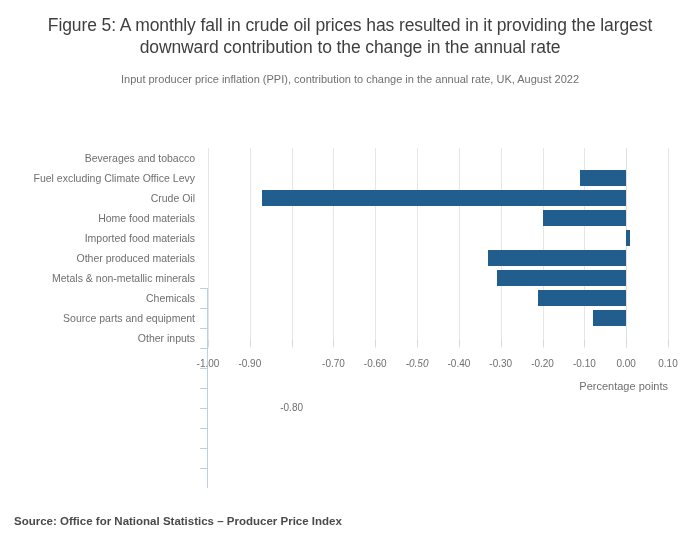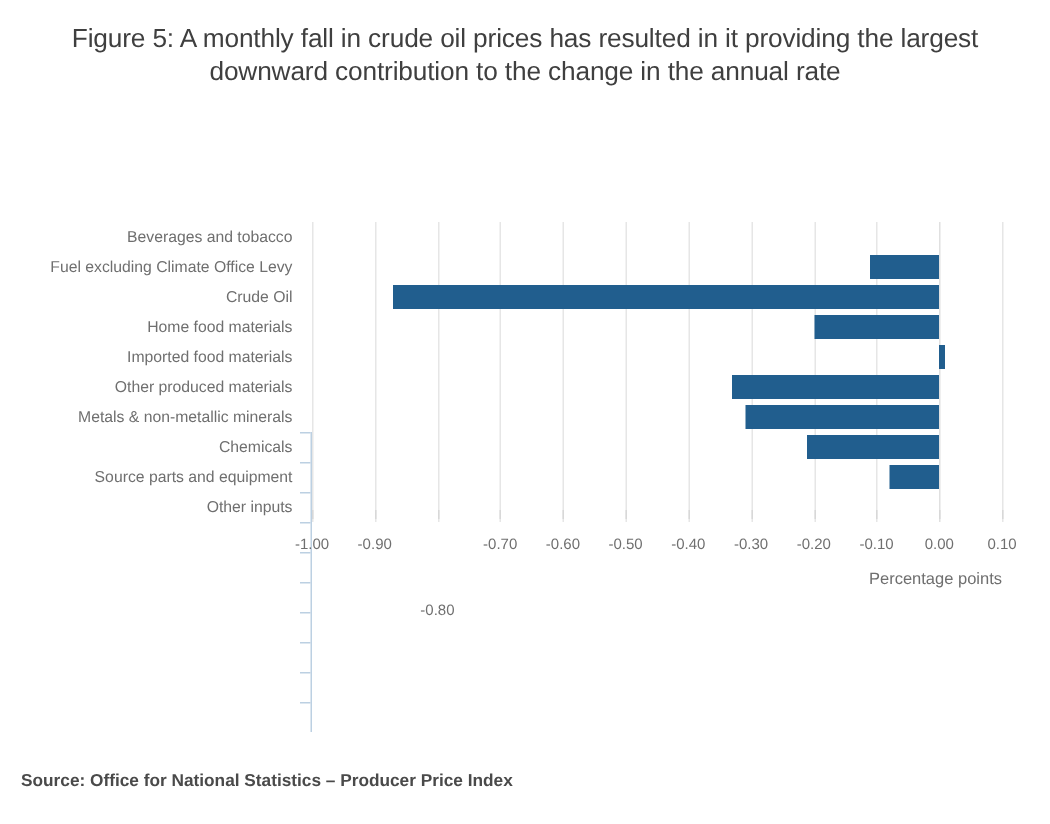--- a/index.html
+++ b/index.html
@@ -157,20 +157,21 @@
     font-size: 11.5px;
     font-weight: bold;
     color: #4a4a4a;
   }
 </style>
 </head>
 <body>
 
 <div class="chart-header">
   <div class="chart-title">Figure 5: A monthly fall in crude oil prices has resulted in it providing the largest downward contribution to the change in the annual rate</div>
+  <div class="chart-subtitle">Input producer price inflation (PPI), contribution to change in the annual rate, UK, August 2022</div>
 </div>
 
 <div class="plot-wrap">
   <div class="cat-labels" id="cat-labels">
       <div class="cat-label" style="top: 0px;">Beverages and tobacco</div>
       <div class="cat-label" style="top: 20px;">Fuel excluding Climate Office Levy</div>
       <div class="cat-label" style="top: 40px;">Crude Oil</div>
       <div class="cat-label" style="top: 60px;">Home food materials</div>
       <div class="cat-label" style="top: 80px;">Imported food materials</div>
       <div class="cat-label" style="top: 100px;">Other produced materials</div>
@@ -245,21 +246,21 @@
       <div class="x-tick-mark" style="left: 584.364px;"></div>
       <div class="x-tick-mark" style="left: 626.182px;"></div>
       <div class="x-tick-mark" style="left: 668px;"></div>
     </div>
   <div class="x-tick-labels" id="x-tick-labels">
       <div class="x-tick-label" style="left: 0px;">-1.00</div>
       <div class="x-tick-label" style="left: 41.8182px;">-0.90</div>
       <div class="x-tick-label" style="left: 83.6364px; margin-top: 44px;">-0.80</div>
       <div class="x-tick-label" style="left: 125.455px;">-0.70</div>
       <div class="x-tick-label" style="left: 167.273px;">-0.60</div>
-      <div class="x-tick-label" style="left: 209.091px;">-0.50</div>
+      <div class="x-tick-label" style="left: 209.091px; font-style: italic;">-0.50</div>
       <div class="x-tick-label" style="left: 250.909px;">-0.40</div>
       <div class="x-tick-label" style="left: 292.727px;">-0.30</div>
       <div class="x-tick-label" style="left: 334.545px;">-0.20</div>
       <div class="x-tick-label" style="left: 376.364px;">-0.10</div>
       <div class="x-tick-label" style="left: 418.182px;">0.00</div>
       <div class="x-tick-label" style="left: 460px;">0.10</div>
     </div>
   <div class="x-axis-title">Percentage points</div>
 </div>
 

